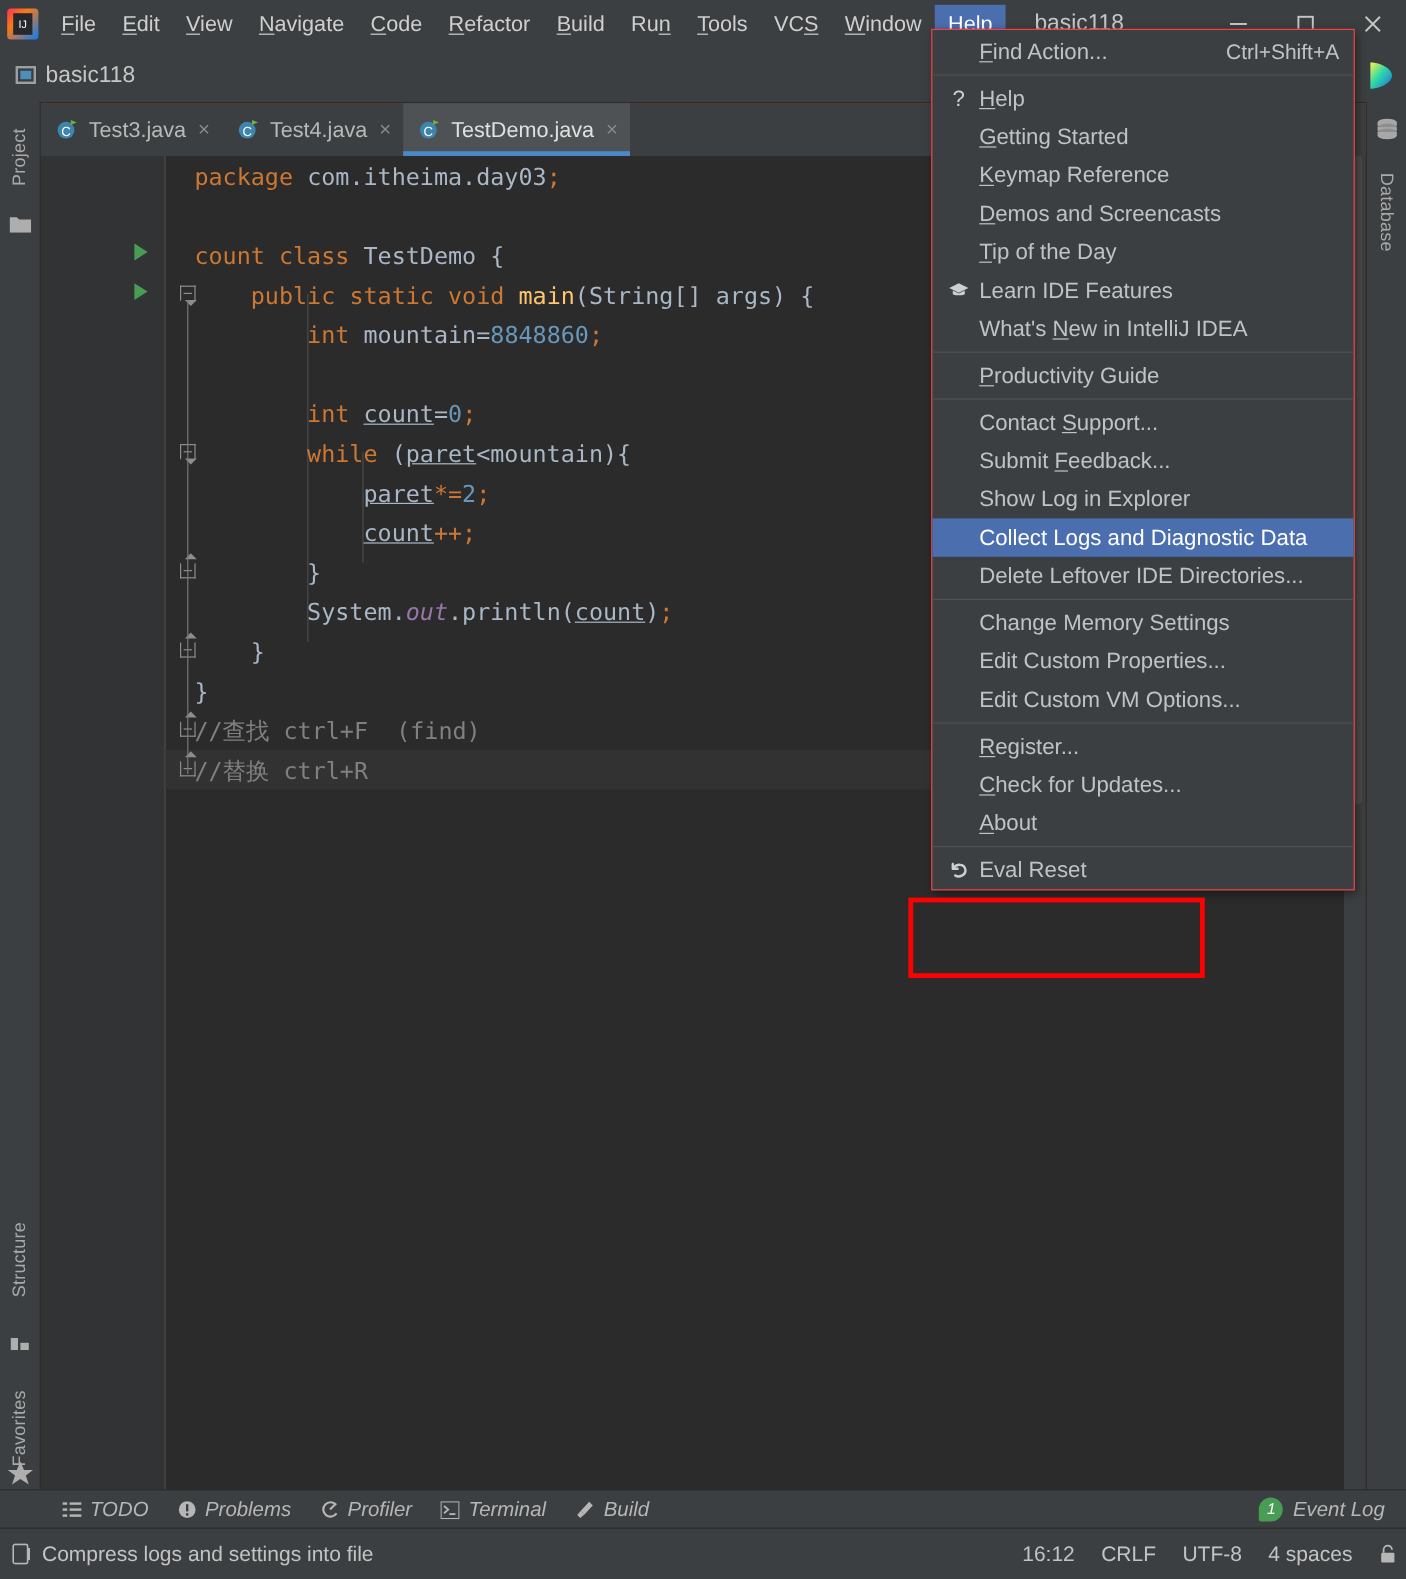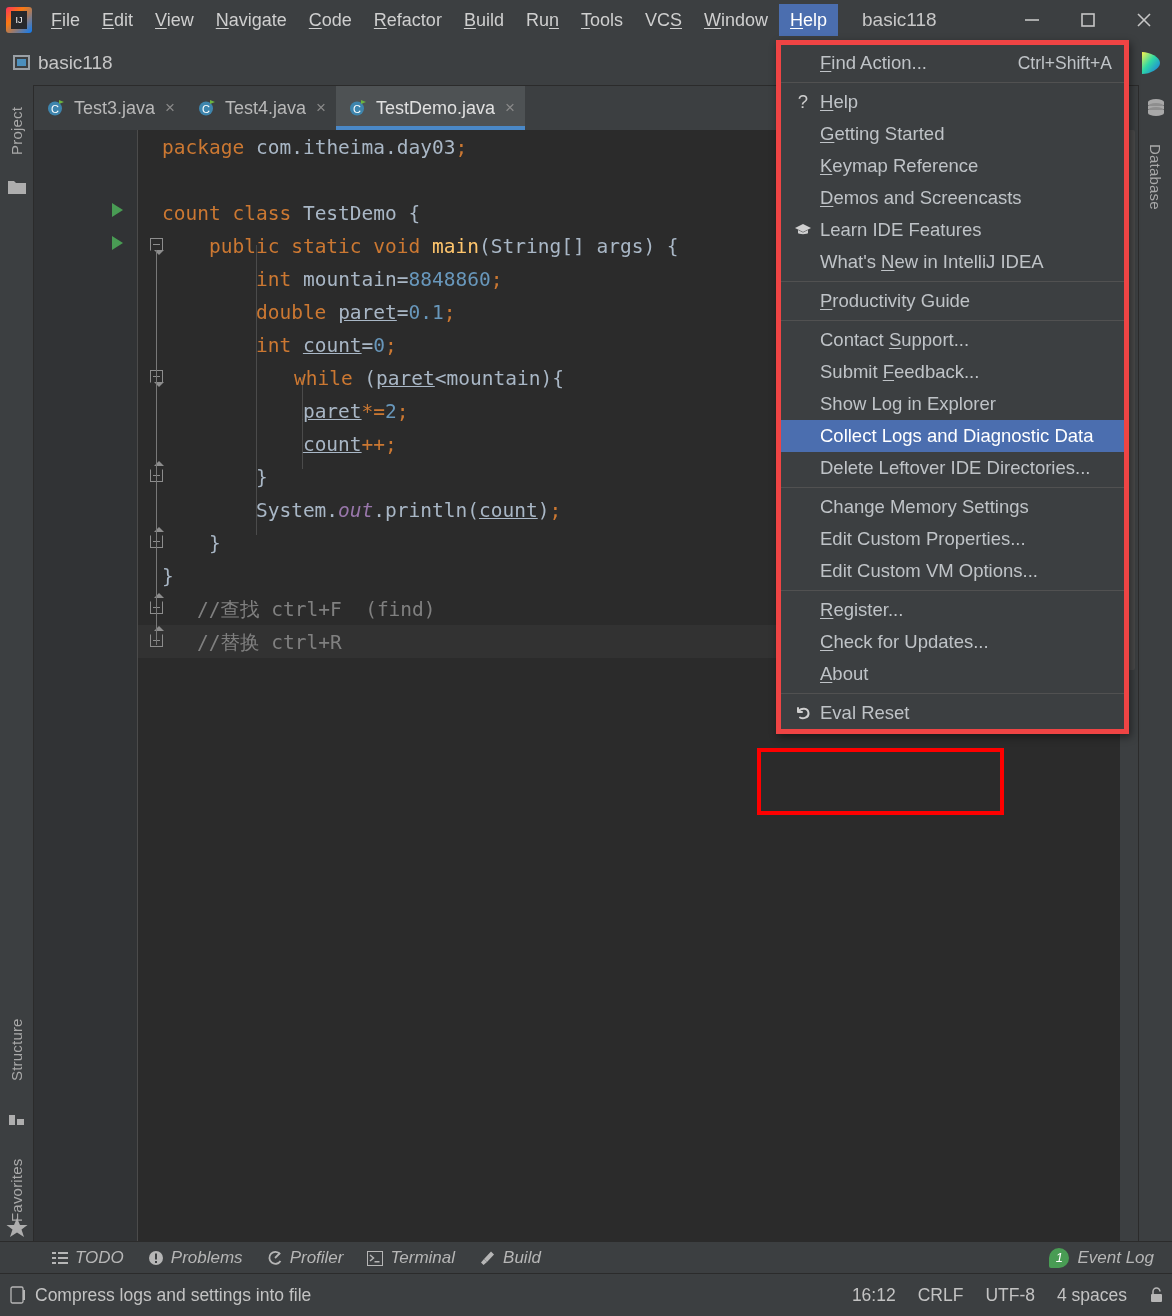--- a/index.html
+++ b/index.html
@@ -273,21 +273,21 @@
     position: absolute;
     left: 104px; right: 18px;
     height: 33px;
     background: #323232;
   }
   .k  { color: #cc7832; }      
   .n  { color: #6897bb; }      
   .f  { color: #ffc66d; }      
   .fl { color: #9876aa; font-style: italic; }  
   .id { color: #a9b7c6; }
-  .cm { color: #808080; margin-left: 35px; }      
+  .cm { color: #808080; }      
   .u  { text-decoration: underline; text-decoration-color: #a9b7c6; }
 
   .indent-guide {
     position: absolute;
     width: 1px;
     background: #4b4b4b;
   }
   .gutter-line {
     position: absolute;
     left: 103px; top: 0;
@@ -329,24 +329,24 @@
     position:absolute;
     left: 3px; top: -9px;
     border-left: 5px solid transparent;
     border-right: 5px solid transparent;
     border-bottom: 5px solid #8d8d8d;
   }
 
   
   .dropdown {
     position: absolute;
-    left: 776px; top: 40px;
+    left: 776px; top: 24px;
     width: 353px;
     background: #3c3f41;
-    border: 5px solid #ef4444;
+    border: 1px solid #ef4444;
     box-shadow: 2px 3px 8px rgba(0,0,0,.45);
     padding: 2px 0 0 0;
     box-sizing: border-box;
     z-index: 40;
   }
   .mi {
     position: relative;
     height: 32px;
     display: flex;
     align-items: center;
@@ -649,23 +649,22 @@
     <div class="indent-guide" style="left:122px; top:120px; height:395px; background:#787878;"></div>
 
     <div class="indent-guide" style="left:222px; top:115px; height:290px;"></div>
     <div class="indent-guide" style="left:268px; top:247px; height:92px;"></div>
 
     <div class="code-line" style="left:128px; top:1px;"><span class="k">package</span> <span class="id">com.itheima.day03</span><span class="k">;</span></div>
     <div class="code-line" style="left:128px; top:34px;"></div>
     <div class="code-line" style="left:128px; top:67px;"><span class="k">count class</span> <span class="id">TestDemo</span> {</div>
     <div class="code-line" style="left:128px; top:100px;">    <span class="k">public static void</span> <span class="f">main</span>(<span class="id">String[] args</span>) {</div>
     <div class="code-line" style="left:128px; top:133px;">        <span class="k">int</span> <span class="id">mountain</span>=<span class="n">8848860</span><span class="k">;</span></div>
-    <div class="code-line" style="left:128px; top:166px;">        <span class="k">double</span> <span class="id u">paret</span>=<span class="n">0.1</span><span class="k">;</span></div>
     <div class="code-line" style="left:128px; top:199px;">        <span class="k">int</span> <span class="id u">count</span>=<span class="n">0</span><span class="k">;</span></div>
-    <div class="code-line" style="left:128px; top:232px;padding-left:38px;">        <span class="k">while</span> (<span class="id u">paret</span><span class="id">&lt;mountain</span>){</div>
+    <div class="code-line" style="left:128px; top:232px;">        <span class="k">while</span> (<span class="id u">paret</span><span class="id">&lt;mountain</span>){</div>
     <div class="code-line" style="left:128px; top:265px;">            <span class="id u">paret</span><span class="k">*=</span><span class="n">2</span><span class="k">;</span></div>
     <div class="code-line" style="left:128px; top:298px;">            <span class="id u">count</span><span class="k">++;</span></div>
     <div class="code-line" style="left:128px; top:331px;">        }</div>
     <div class="code-line" style="left:128px; top:364px;">        <span class="id">System.</span><span class="fl">out</span><span class="id">.println</span>(<span class="id u">count</span>)<span class="k">;</span></div>
     <div class="code-line" style="left:128px; top:397px;">    }</div>
     <div class="code-line" style="left:128px; top:430px;">}</div>
     <div class="code-line cm" style="left:128px; top:463px;">//查找 ctrl+F  (find)</div>
     <div class="code-line cm" style="left:128px; top:496px;">//替换 ctrl+R</div>
 
     <div class="scroll-strip">
@@ -686,20 +685,23 @@
       <span><u>H</u>elp</span>
     </div>
     <div class="mi">
         <span><u>G</u>etting Started</span>
       </div>
     <div class="mi">
         <span><u>K</u>eymap Reference</span>
       </div>
     <div class="mi">
         <span><u>D</u>emos and Screencasts</span>
+      </div>
+    <div class="mi">
+        <span><u>T</u>ip of the Day</span>
       </div>
     <div class="mi">
       <span class="mi-ic">
         <svg width="18" height="14" viewBox="0 0 18 14">
             <path d="M9 1 L17 5 L9 9 L1 5 Z" fill="#cfcfcf"></path>
             <path d="M4 7 v3 c0 1.5 10 1.5 10 0 V7 l-5 2.5 Z" fill="#cfcfcf"></path>
           </svg>
       </span>
       <span>Learn IDE Features</span>
     </div>

